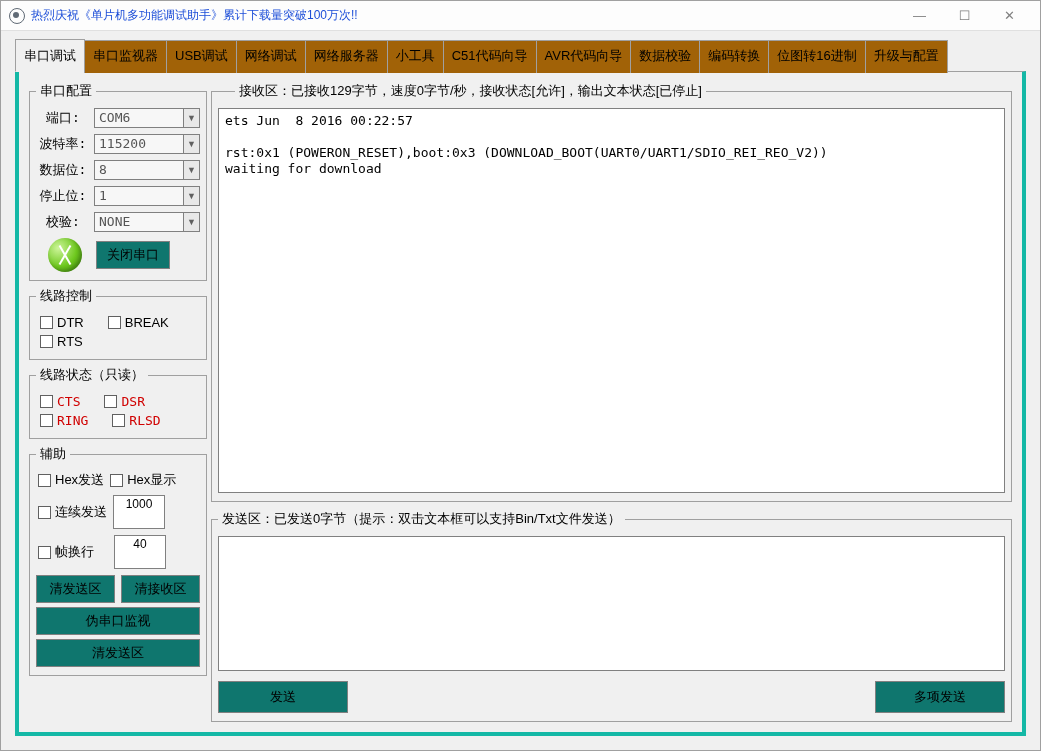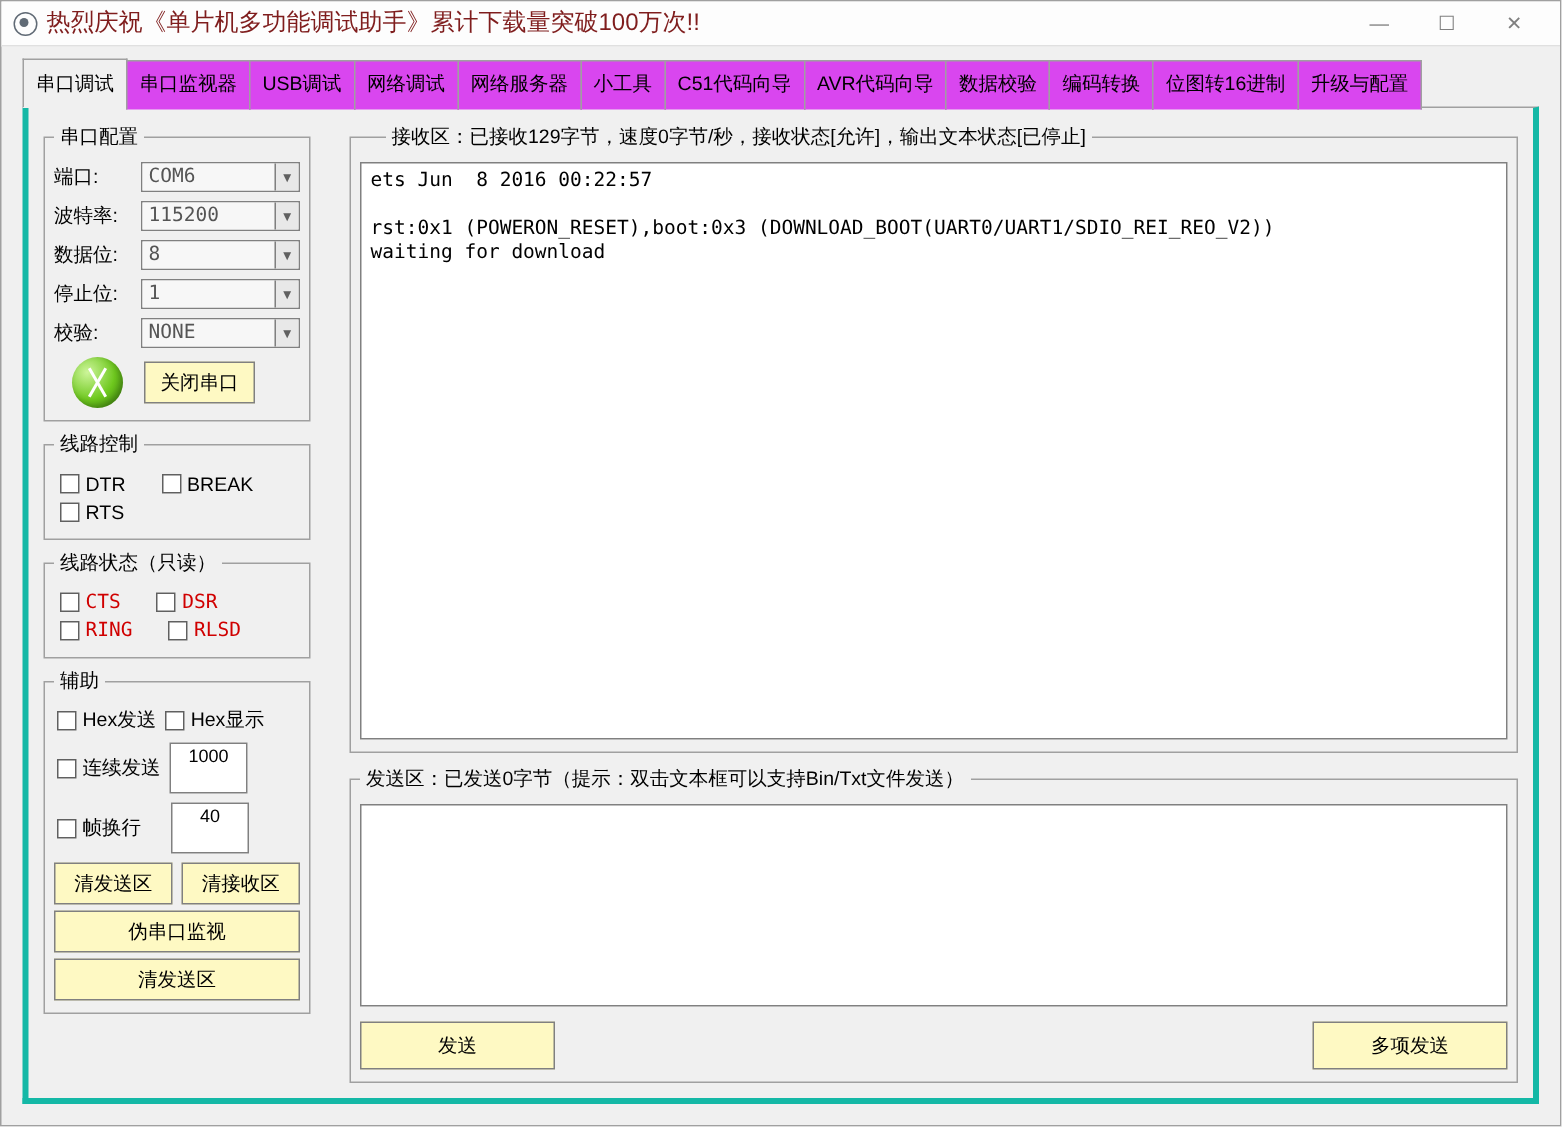--- a/index.html
+++ b/index.html
@@ -35,63 +35,63 @@
       position: relative;
     }
     .titlebar-icon::after {
       content: "";
       position: absolute;
       width: 6px; height: 6px;
       border-radius: 50%;
       background: #606a75;
       top: 3px; left: 3px;
     }
-    .titlebar-title { color: #7f1d1d; flex:1; font-size: 16px; }
+    .titlebar-title { color: #1d4ed8; flex:1; font-size: 12px; }
     .winbtns { display: flex; }
     .winbtn {
       width: 45px; height: 28px;
       display: flex; align-items: center; justify-content: center;
       color: #808080; font-size: 13px;
     }
     .content {
       flex: 1;
       padding: 8px 14px 14px 14px;
       display: flex;
       flex-direction: column;
       overflow: hidden;
     }
     .tabs {
       display: flex;
       position: relative;
       z-index: 2;
     }
     .tab {
       padding: 6px 8px 6px 8px;
-      background: #d946ef;
+      background: #a16207;
       border: 1px solid #a0a0a0;
       border-bottom: none;
       margin-right: -1px;
       font-size: 13px;
       cursor: default;
       position: relative;
       top: 1px;
     }
     .tab.active {
       background: #f0f0f0;
       border-bottom: 1px solid #f0f0f0;
       top: 0px;
       padding-top: 7px;
     }
     .panel {
       flex: 1;
       border: 4px solid #14b8a6;
       border-top: 1px solid #a0a0a0;
       padding: 10px;
       display: flex;
-      gap: 26px;
+      gap: 4px;
       overflow: hidden;
       margin-top:-1px;
       position: relative;
       z-index:1;
     }
     .leftcol {
       width: 178px;
       display: flex;
       flex-direction: column;
       gap: 6px;
@@ -113,22 +113,23 @@
       font-size: 13px;
     }
     .cfgrow {
       display: flex;
       align-items: center;
       margin-bottom: 6px;
       gap: 4px;
     }
     .cfglabel {
       width: 54px;
-      text-align: left;
-      font-size: 13px;
+      text-align: center;
+      font-size: 13px;
+      font-family: Liberation Mono, monospace;
     }
     .combo {
       flex: 1;
       display: flex;
       height: 20px;
       border: 1px solid #808080;
       background: #f7f7f7;
     }
     .combo-text {
       flex: 1;
@@ -153,21 +154,21 @@
       background: radial-gradient(circle at 30% 30%, #cdf59a, #6ec81e 55%, #3f8b0f);
       box-shadow: inset -2px -2px 4px rgba(0,0,0,0.25);
       position: relative;
     }
     .greenball::before, .greenball::after {
       content:""; position:absolute; background:#fff;
     }
     .greenball::before { width:2px; height:22px; left:16px; top:6px; transform:rotate(30deg);}
     .greenball::after  { width:2px; height:22px; left:16px; top:6px; transform:rotate(-30deg);}
     .btn {
-      background: #fef9c3;
+      background: #0f766e;
       border: 1px solid #808080;
       padding: 4px 10px;
       font-size: 13px;
       cursor: default;
       min-width: 64px;
       text-align:center;
     }
     .chkrow { display:flex; gap: 24px; padding: 2px 4px;}
     .chk { display:flex; align-items:center; gap:4px; font-size:13px;}
     .chkbox {

